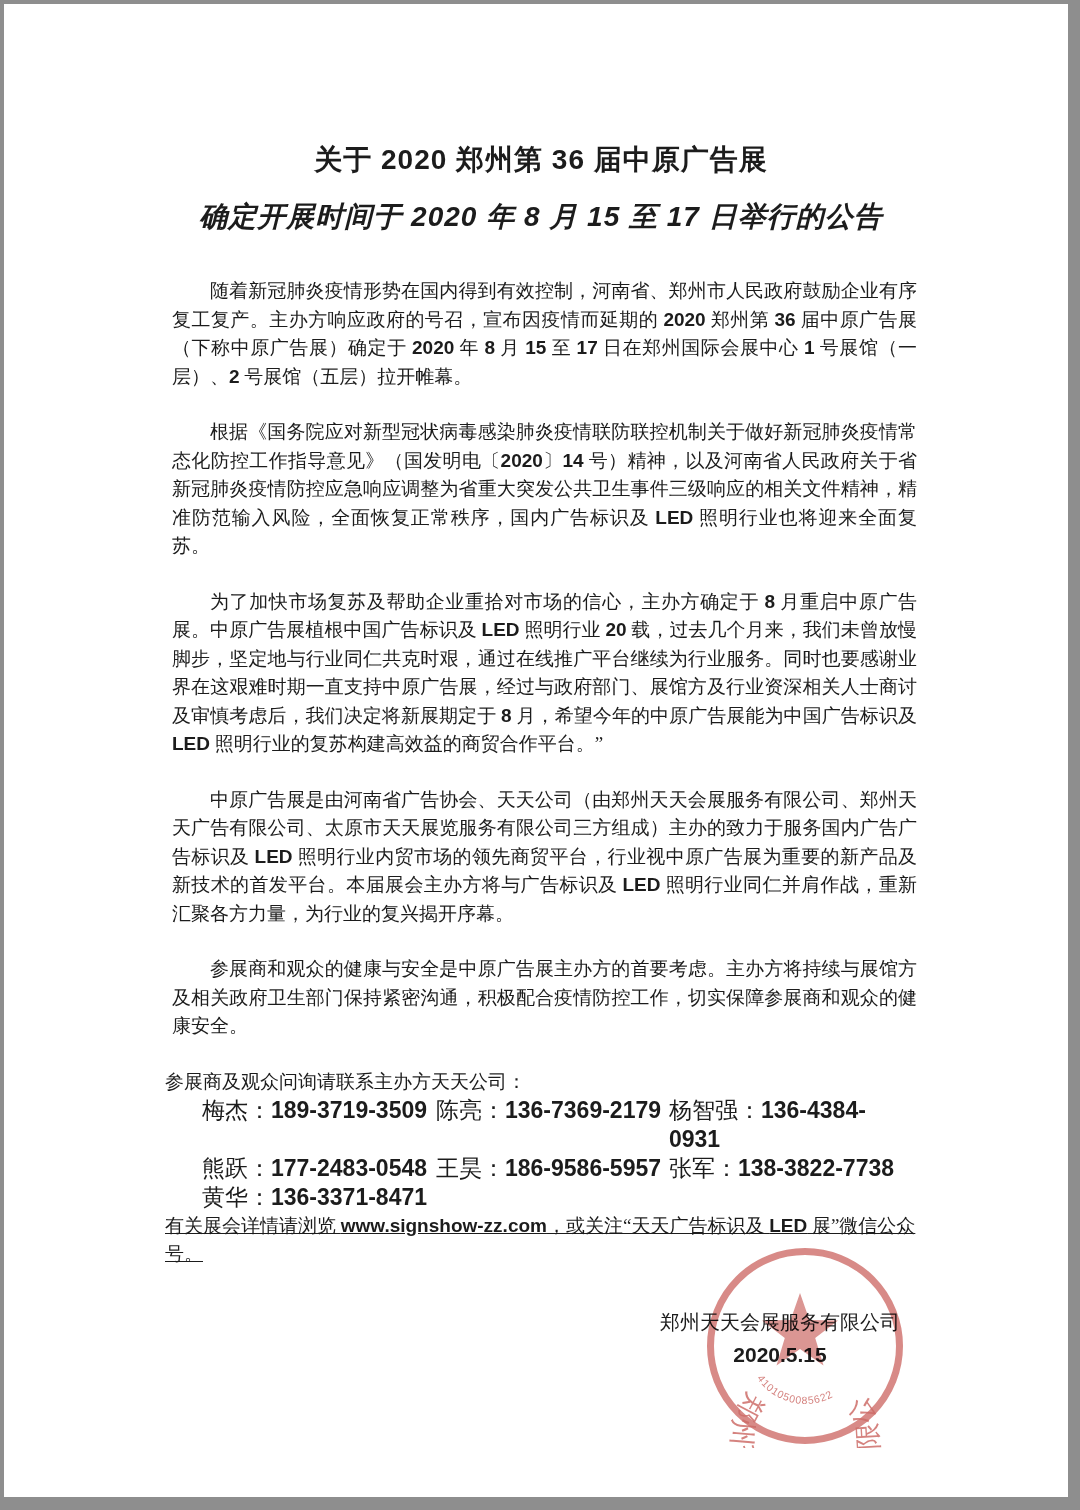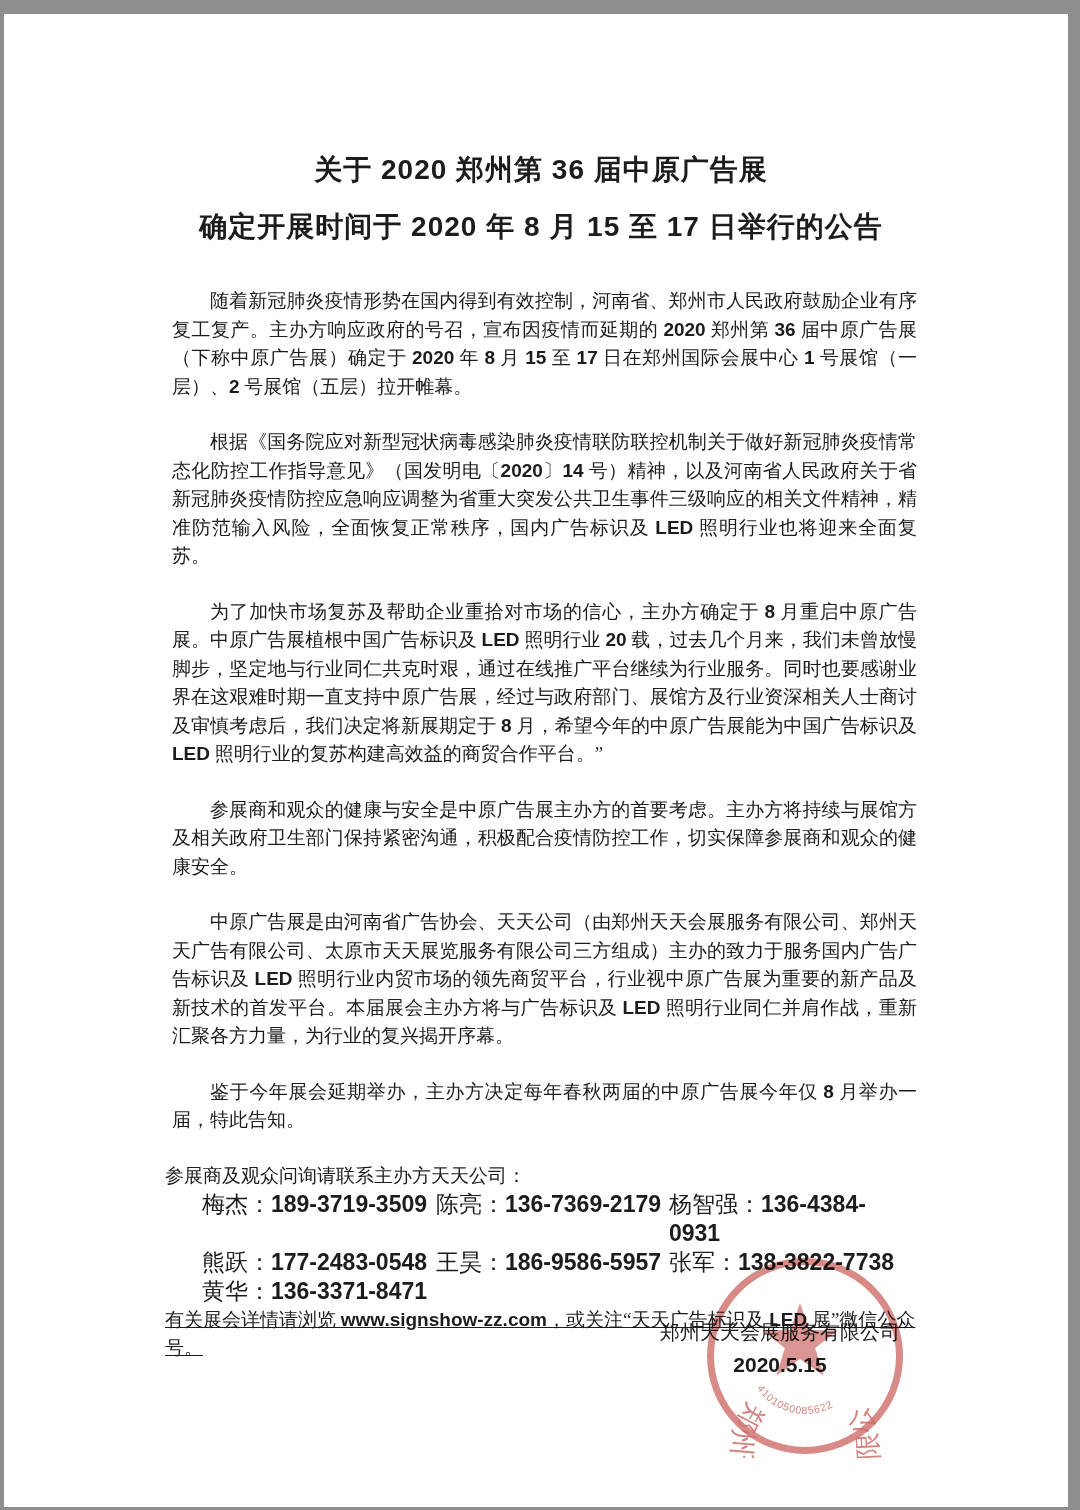--- a/index.html
+++ b/index.html
@@ -7,21 +7,21 @@
     position: relative;
     width: 1080px;
     height: 1510px;
     background: #8e8e8e;
     overflow: hidden;
     font-family: "Liberation Serif", "DejaVu Serif", serif;
   }
   .page {
     position: absolute;
     left: 4px;
-    top: 14px;
+    top: 4px;
     width: 1064px;
     height: 1493px;
     background: #ffffff;
     color: #1c1c1c;
   }
   .content {
     margin-left: 161px;
     width: 752px;
   }
   .titles {
@@ -29,21 +29,21 @@
     text-align: center;
     font-family: "Liberation Sans", "DejaVu Sans", sans-serif;
   }
   .title-line {
     font-size: 28px;
     line-height: 34px;
     font-weight: 700;
     letter-spacing: 1px;
     margin: 0;
   }
-  .title-line + .title-line { margin-top: 23px; }
+  .title-line + .title-line { margin-top: 23px; font-style: italic; }
   .body-text { margin-top: 43px; }
   .body-text p {
     margin: 0 0 27px 7px;
     font-size: 19px;
     line-height: 28.5px;
     text-align: justify;
     text-justify: inter-ideograph;
   }
   .body-text p.indent { text-indent: 2em; }
   .latin {
@@ -109,23 +109,22 @@
 
       <div class="titles">
         <h1 class="title-line">关于 <span class="latin">2020</span> 郑州第 <span class="latin">36</span> 届中原广告展</h1>
         <h1 class="title-line">确定开展时间于 <span class="latin">2020</span> 年 <span class="latin">8</span> 月 <span class="latin">15</span> 至 <span class="latin">17</span> 日举行的公告</h1>
       </div>
 
       <div class="body-text">
         <p class="indent">随着新冠肺炎疫情形势在国内得到有效控制，河南省、郑州市人民政府鼓励企业有序复工复产。主办方响应政府的号召，宣布因疫情而延期的 <span class="latin">2020</span> 郑州第 <span class="latin">36</span> 届中原广告展（下称中原广告展）确定于 <span class="latin">2020</span> 年 <span class="latin">8</span> 月 <span class="latin">15</span> 至 <span class="latin">17</span> 日在郑州国际会展中心 <span class="latin">1</span> 号展馆（一层）、<span class="latin">2</span> 号展馆（五层）拉开帷幕。</p>
         <p class="indent">根据《国务院应对新型冠状病毒感染肺炎疫情联防联控机制关于做好新冠肺炎疫情常态化防控工作指导意见》（国发明电〔<span class="latin">2020</span>〕<span class="latin">14</span> 号）精神，以及河南省人民政府关于省新冠肺炎疫情防控应急响应调整为省重大突发公共卫生事件三级响应的相关文件精神，精准防范输入风险，全面恢复正常秩序，国内广告标识及 <span class="latin">LED</span> 照明行业也将迎来全面复苏。</p>
         <p class="indent">为了加快市场复苏及帮助企业重拾对市场的信心，主办方确定于 <span class="latin">8</span> 月重启中原广告展。中原广告展植根中国广告标识及 <span class="latin">LED</span> 照明行业 <span class="latin">20</span> 载，过去几个月来，我们未曾放慢脚步，坚定地与行业同仁共克时艰，通过在线推广平台继续为行业服务。同时也要感谢业界在这艰难时期一直支持中原广告展，经过与政府部门、展馆方及行业资深相关人士商讨及审慎考虑后，我们决定将新展期定于 <span class="latin">8</span> 月，希望今年的中原广告展能为中国广告标识及 <span class="latin">LED</span> 照明行业的复苏构建高效益的商贸合作平台。”</p>
+        <p class="indent">中原广告展是由河南省广告协会、天天公司（由郑州天天会展服务有限公司、郑州天天广告有限公司、太原市天天展览服务有限公司三方组成）主办的致力于服务国内广告广告标识及 <span class="latin">LED</span> 照明行业内贸市场的领先商贸平台，行业视中原广告展为重要的新产品及新技术的首发平台。本届展会主办方将与广告标识及 <span class="latin">LED</span> 照明行业同仁并肩作战，重新汇聚各方力量，为行业的复兴揭开序幕。</p>
         <p class="indent">参展商和观众的健康与安全是中原广告展主办方的首要考虑。主办方将持续与展馆方及相关政府卫生部门保持紧密沟通，积极配合疫情防控工作，切实保障参展商和观众的健康安全。</p>
-        <p class="indent">中原广告展是由河南省广告协会、天天公司（由郑州天天会展服务有限公司、郑州天天广告有限公司、太原市天天展览服务有限公司三方组成）主办的致力于服务国内广告广告标识及 <span class="latin">LED</span> 照明行业内贸市场的领先商贸平台，行业视中原广告展为重要的新产品及新技术的首发平台。本届展会主办方将与广告标识及 <span class="latin">LED</span> 照明行业同仁并肩作战，重新汇聚各方力量，为行业的复兴揭开序幕。</p>
-        <p class="indent">鉴于今年展会延期举办，主办方决定每年春秋两届的中原广告展今年仅 <span class="latin">8</span> 月举办一届，特此告知。</p>
       </div>
 
       <div class="contact-block">
         <p class="contact-intro">参展商及观众问询请联系主办方天天公司：</p>
         <div class="contact-grid">
           <span>梅杰：<span class="latin">189-3719-3509</span></span>
           <span>陈亮：<span class="latin">136-7369-2179</span></span>
           <span>杨智强：<span class="latin">136-4384-0931</span></span>
           <span>熊跃：<span class="latin">177-2483-0548</span></span>
           <span>王昊：<span class="latin">186-9586-5957</span></span>

